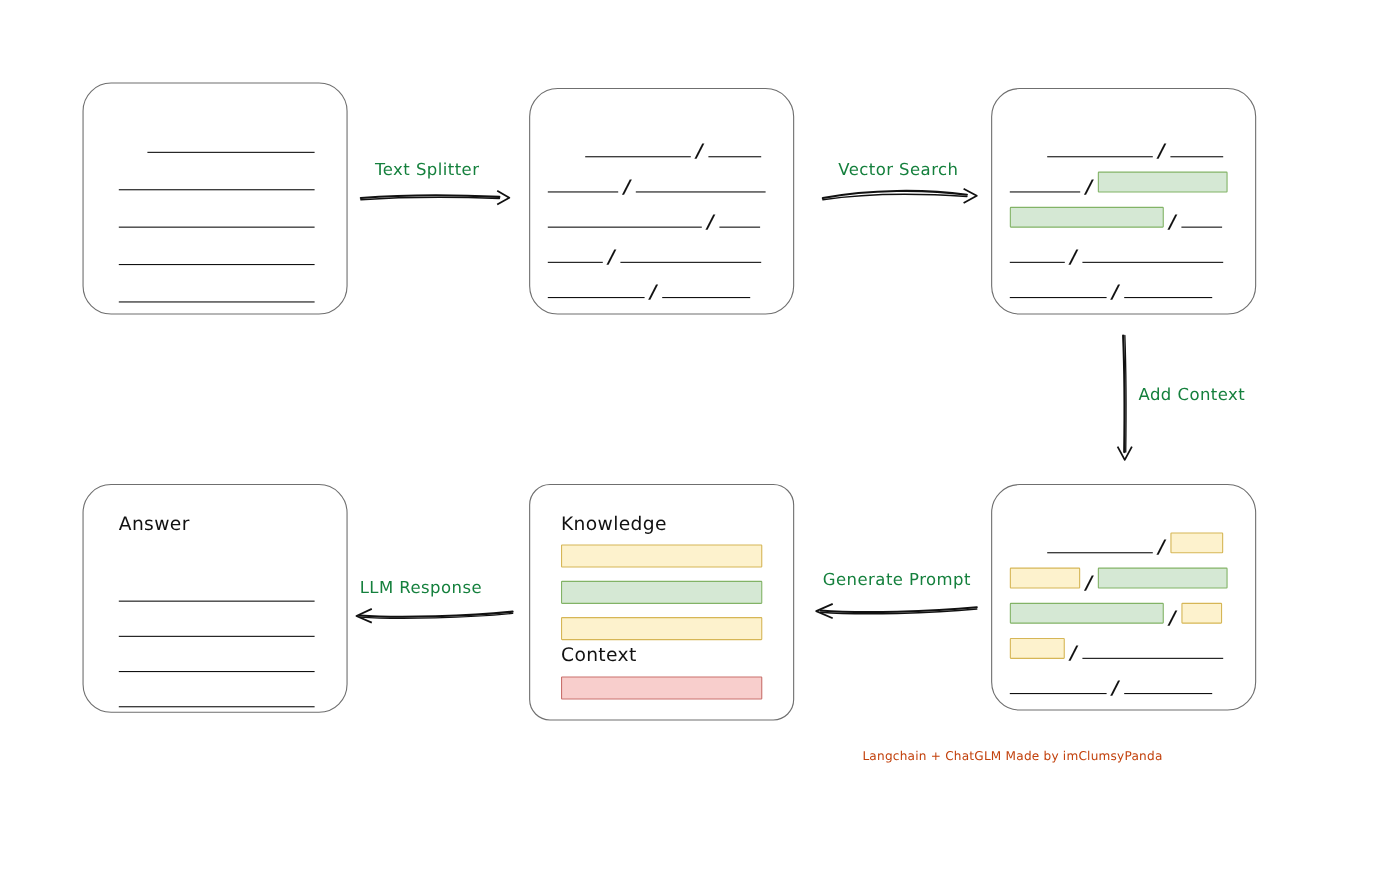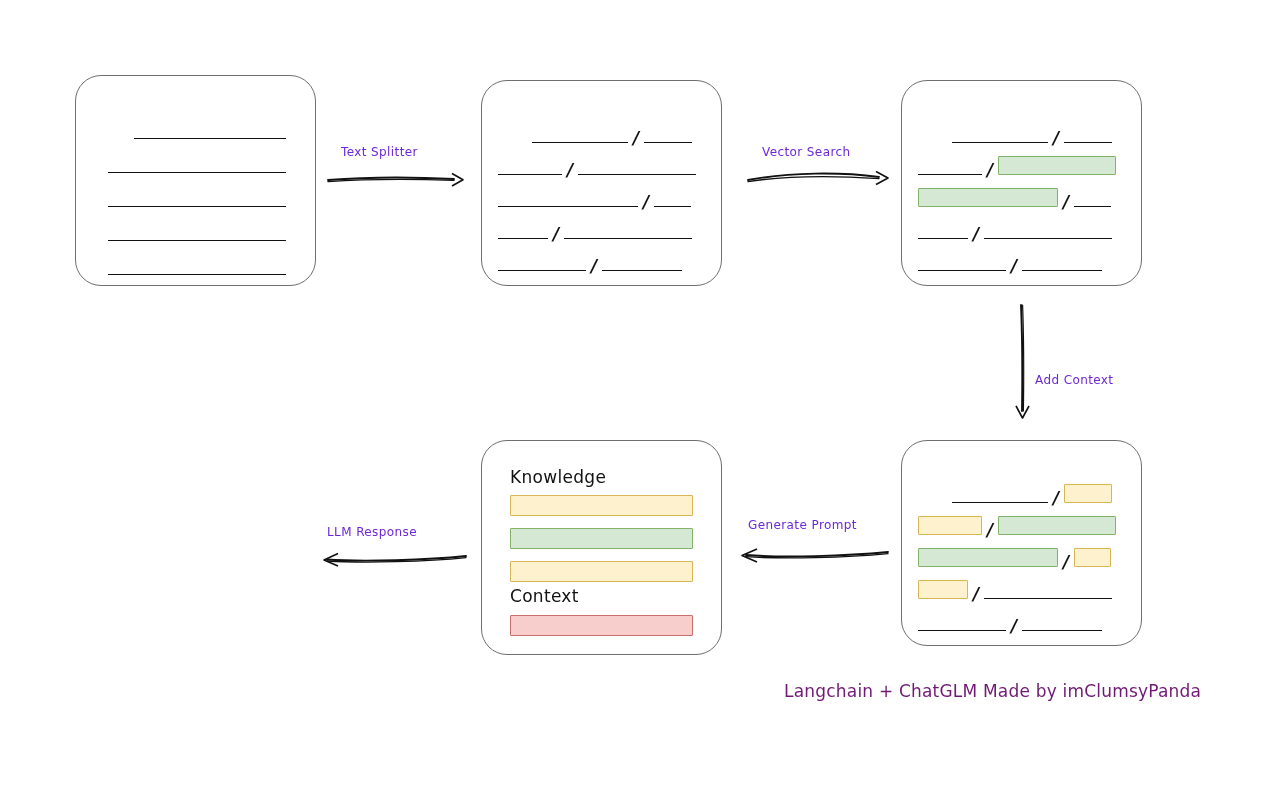--- a/index.html
+++ b/index.html
@@ -89,34 +89,34 @@
     font-size: 17px;
     color: #111111;
     letter-spacing: .3px;
     white-space: nowrap;
   }
 
   
   .arrow-label {
     position: absolute;
     font-family: "DejaVu Sans", sans-serif;
-    font-size: 12px;
-    color: #6d28d9;
+    font-size: 15px;
+    color: #15803d;
     letter-spacing: .4px;
     white-space: nowrap;
   }
 
   .arrow-svg { position: absolute; overflow: visible; }
 
   
   .footer {
     position: absolute;
     font-family: "DejaVu Sans", sans-serif;
-    font-size: 17px;
-    color: #701a75;
+    font-size: 11px;
+    color: #c2410c;
     letter-spacing: .2px;
     white-space: nowrap;
   }
 </style>
 </head>
 <body>
 
 <div id="canvas">
 
   <div class="doc-box" style="left:75px; top:75px; width:241px; height:211px;">
@@ -206,36 +206,53 @@
           <span class="seg" style="width: 128px;"></span>
         </div>
         <div class="row" style="left: 16px; top: 172px;">
           <span class="seg" style="width: 88px;"></span>
           <span class="slash" style="margin: 0px 5px;">/</span>
           <span class="seg" style="width: 80px;"></span>
         </div>
       </div>
   </div>
 
-  <div class="arrow-label" style="left:1035px; top:373px;">Add Context</div>
+  <div class="arrow-label" style="left:1035px; top:350px;">Add Context</div>
   <svg class="arrow-svg" style="left:1010px; top:303px;" width="26" height="118" viewBox="0 0 26 118">
     <path d="M11,2 C12.6,40 12.4,80 12,108" stroke="#111" stroke-width="1.9" fill="none" stroke-linecap="round"></path>
     <path d="M12.6,2 C14,40 13.8,80 13.4,108" stroke="#111" stroke-width="1.2" fill="none" stroke-linecap="round"></path>
     <path d="M6,103 L12.5,115 L19,103" stroke="#111" stroke-width="1.6" fill="none" stroke-linejoin="round"></path>
   </svg>
 
+  <div class="doc-box" style="left:75px; top:440px; width:241px; height:208px;">
+    <div class="box-label" style="left:32px; top:26px;">Answer</div>
+    <div class="rows">
+        <div class="row" style="left: 32px; top: 88px;">
+          <span class="seg" style="width: 178px;"></span>
+        </div>
+        <div class="row" style="left: 32px; top: 120px;">
+          <span class="seg" style="width: 178px;"></span>
+        </div>
+        <div class="row" style="left: 32px; top: 152px;">
+          <span class="seg" style="width: 178px;"></span>
+        </div>
+        <div class="row" style="left: 32px; top: 184px;">
+          <span class="seg" style="width: 178px;"></span>
+        </div>
+      </div>
+  </div>
 
   <div class="arrow-label" style="left:327px; top:525px;">LLM Response</div>
   <svg class="arrow-svg" style="left:318px; top:548px;" width="150" height="22" viewBox="0 0 150 22">
     <path d="M148,8 C110,12 45,14 9,11.5" stroke="#111" stroke-width="1.9" fill="none" stroke-linecap="round"></path>
     <path d="M148,9.6 C110,13.6 45,15.4 9,13" stroke="#111" stroke-width="1.3" fill="none" stroke-linecap="round"></path>
     <path d="M20,5.5 L6,12 L20,18" stroke="#111" stroke-width="1.6" fill="none" stroke-linejoin="round"></path>
   </svg>
 
-  <div class="doc-box" style="left:481px; top:440px; width:241px; height:215px;">
+  <div class="doc-box" style="left:481px; top:440px; width:241px; height:215px;border-radius:19px;">
     <div class="box-label" style="left:28px; top:26px;">Knowledge</div>
 
     <div class="bar yellow" style="left:28px; top:54px; width:183px;"></div>
     <div class="bar green" style="left:28px; top:87px; width:183px;"></div>
     <div class="bar yellow" style="left:28px; top:120px; width:183px;"></div>
 
     <div class="box-label" style="left:28px; top:145px;">Context</div>
 
     <div class="bar red" style="left:28px; top:174px; width:183px;"></div>
   </div>

